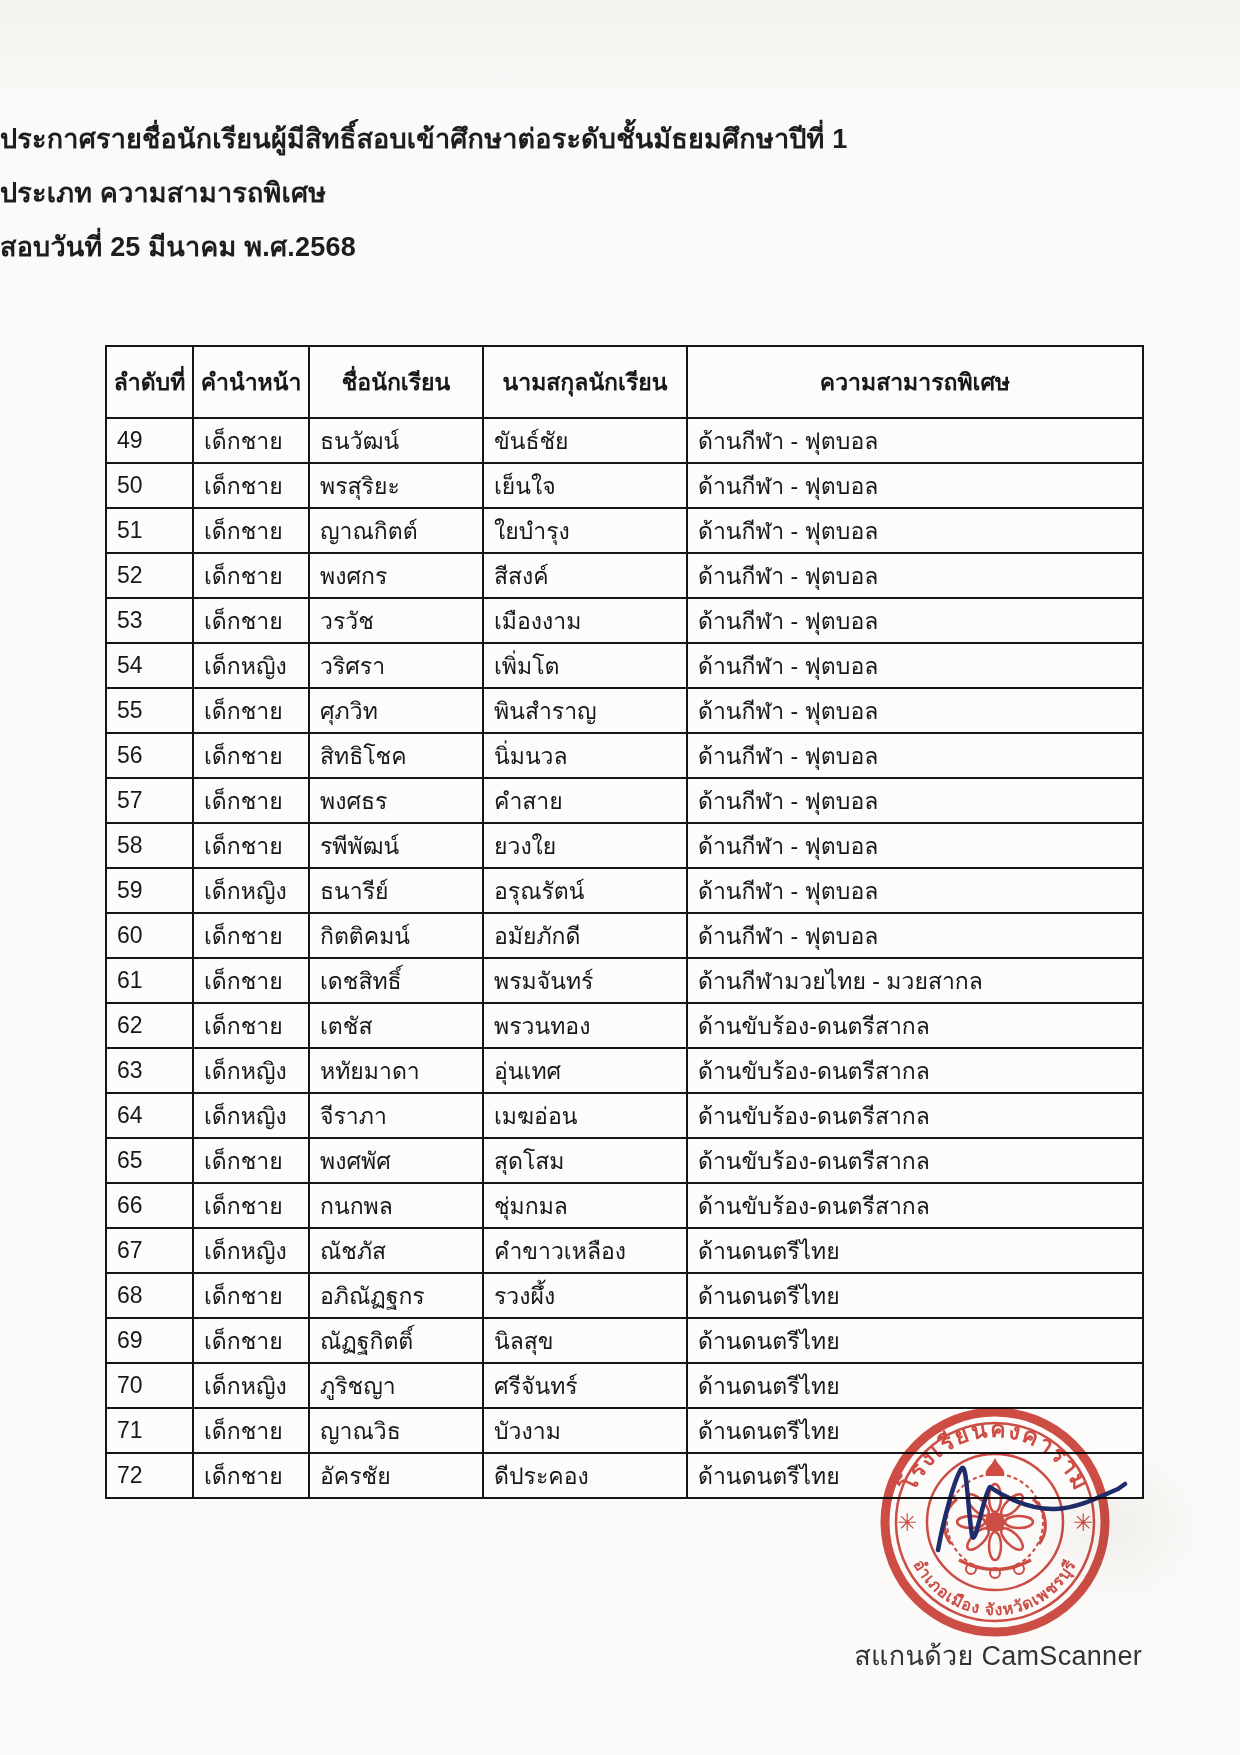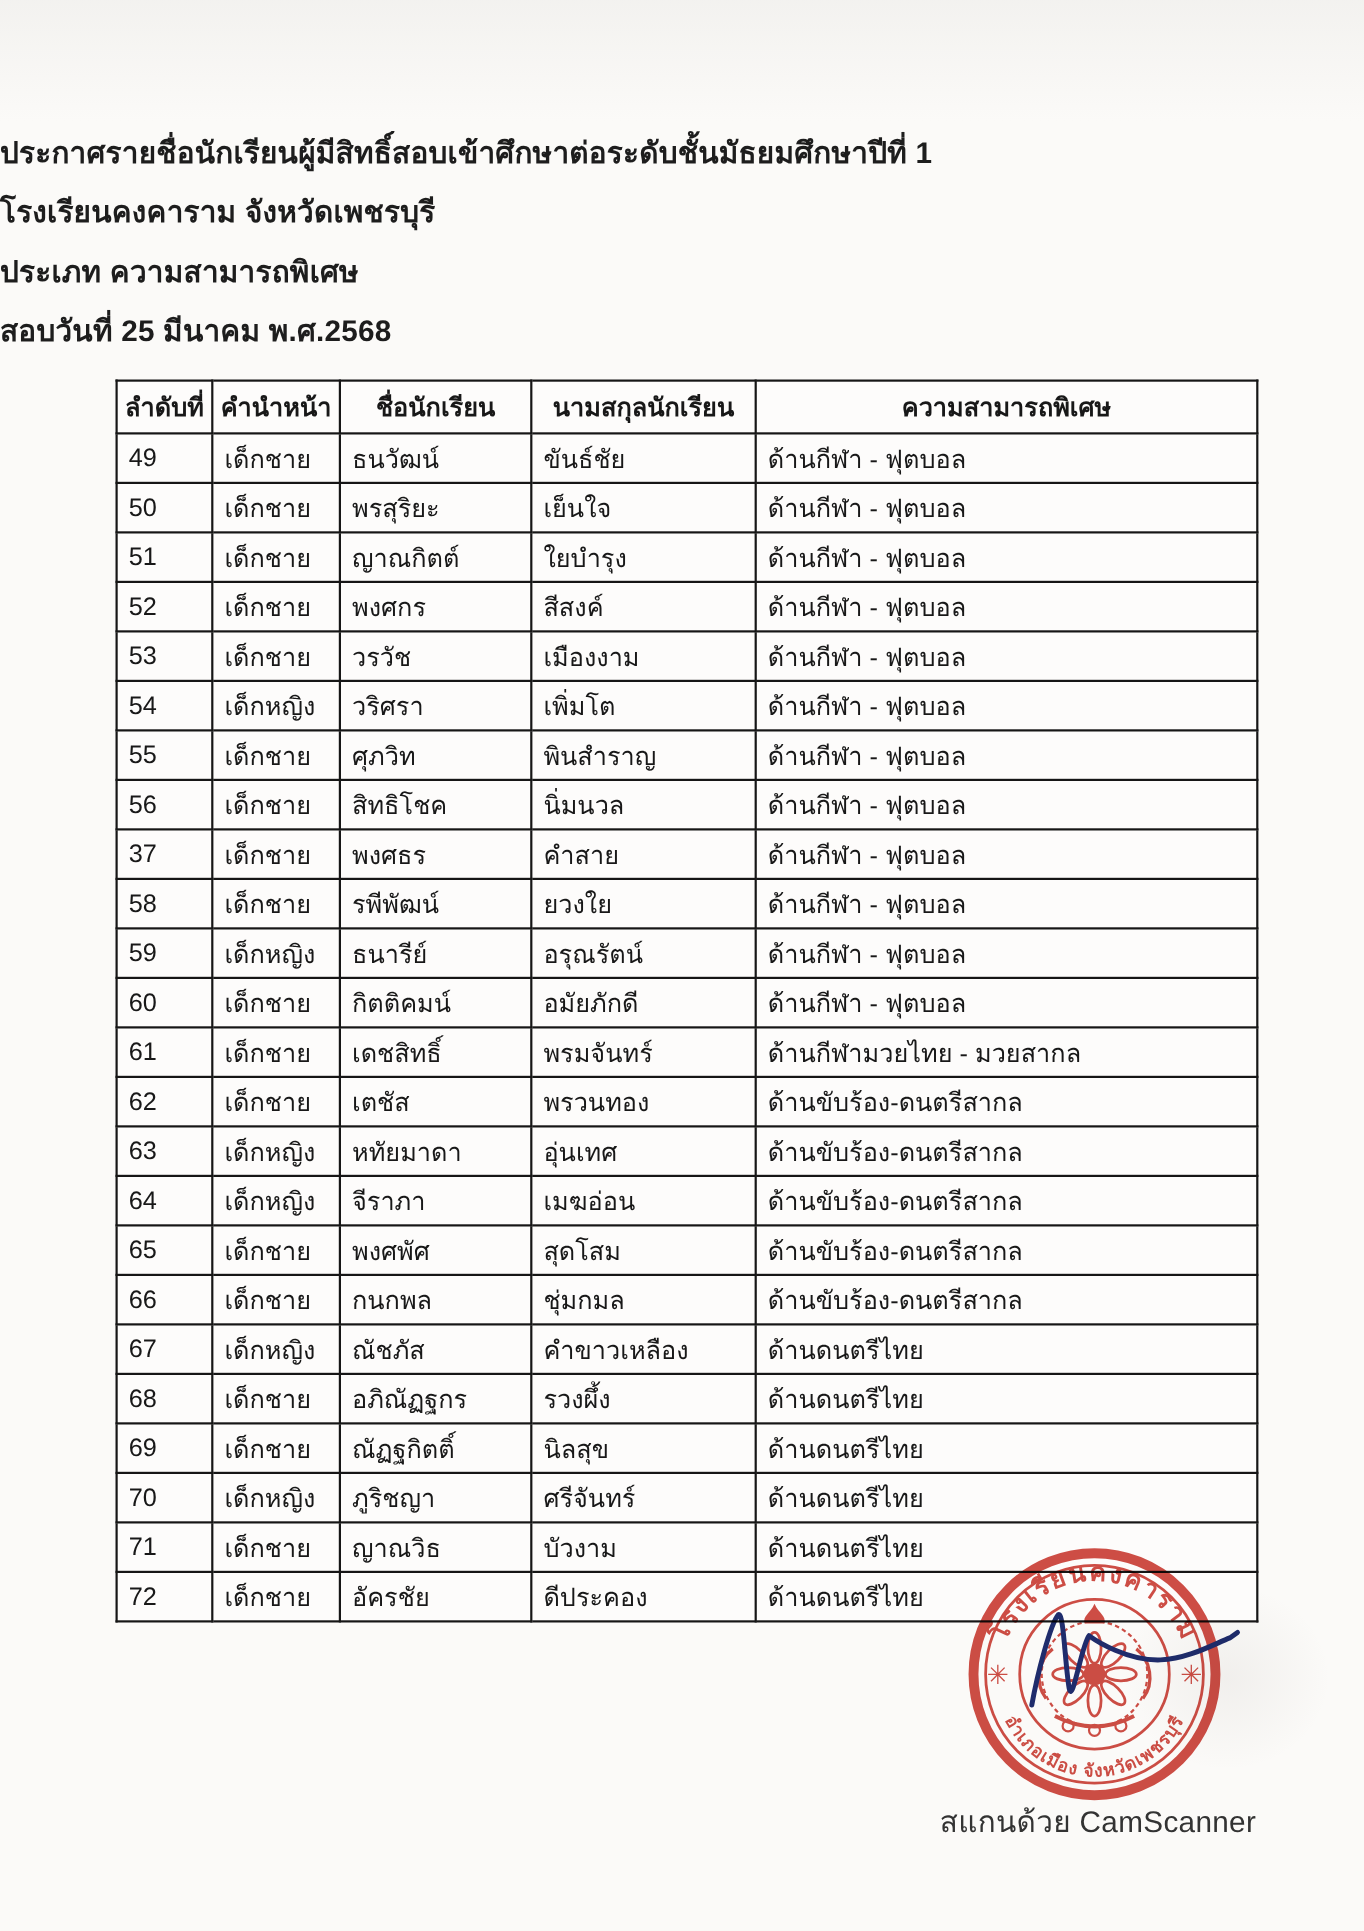--- a/index.html
+++ b/index.html
@@ -42,21 +42,21 @@
   table.roster col.c3{width:174px;}
   table.roster col.c4{width:204px;}
   table.roster col.c5{width:456px;}
   table.roster th, table.roster td{
     border:2px solid #161616;
     font-size:23px;color:#181818;
     padding:0 10px;
     overflow:hidden;white-space:nowrap;
   }
   table.roster th{
-    height:46px;font-weight:700;text-align:center;padding:0 4px;
+    height:46px;font-weight:700;text-align:center;padding:12px 4px;
   }
   table.roster td{height:43px;font-weight:400;}
   td.num{text-align:left;padding:0;}
   td.prefix{text-align:left;padding-left:14px;border-radius:13px;}
   .stamp-wrap{
     position:absolute;left:855px;top:1392px;width:320px;height:280px;
     pointer-events:none;
   }
   .stamp-svg{mix-blend-mode:multiply;}
   .footer-credit{
@@ -67,21 +67,20 @@
 </head>
 <body>
 
 <div class="page">
 
   <div class="scan-band-top"></div>
   <div class="scan-smudge"></div>
 
   <div class="titles">
     <div class="title-line">ประกาศรายชื่อนักเรียนผู้มีสิทธิ์สอบเข้าศึกษาต่อระดับชั้นมัธยมศึกษาปีที่ 1</div>
-    <div class="title-line">โรงเรียนคงคาราม จังหวัดเพชรบุรี</div>
     <div class="title-line">ประเภท ความสามารถพิเศษ</div>
     <div class="title-line">สอบวันที่ 25 มีนาคม พ.ศ.2568</div>
   </div>
 
   <table class="roster">
     <colgroup>
       <col class="c1">
         <col class="c2">
         <col class="c3">
         <col class="c4">
@@ -147,21 +146,21 @@
           <td>ด้านกีฬา - ฟุตบอล</td>
         </tr>
         <tr>
           <td class="num">56</td>
           <td class="prefix">เด็กชาย</td>
           <td>สิทธิโชค</td>
           <td>นิ่มนวล</td>
           <td>ด้านกีฬา - ฟุตบอล</td>
         </tr>
         <tr>
-          <td class="num">37</td>
+          <td class="num">57</td>
           <td class="prefix">เด็กชาย</td>
           <td>พงศธร</td>
           <td>คำสาย</td>
           <td>ด้านกีฬา - ฟุตบอล</td>
         </tr>
         <tr>
           <td class="num">58</td>
           <td class="prefix">เด็กชาย</td>
           <td>รพีพัฒน์</td>
           <td>ยวงใย</td>

